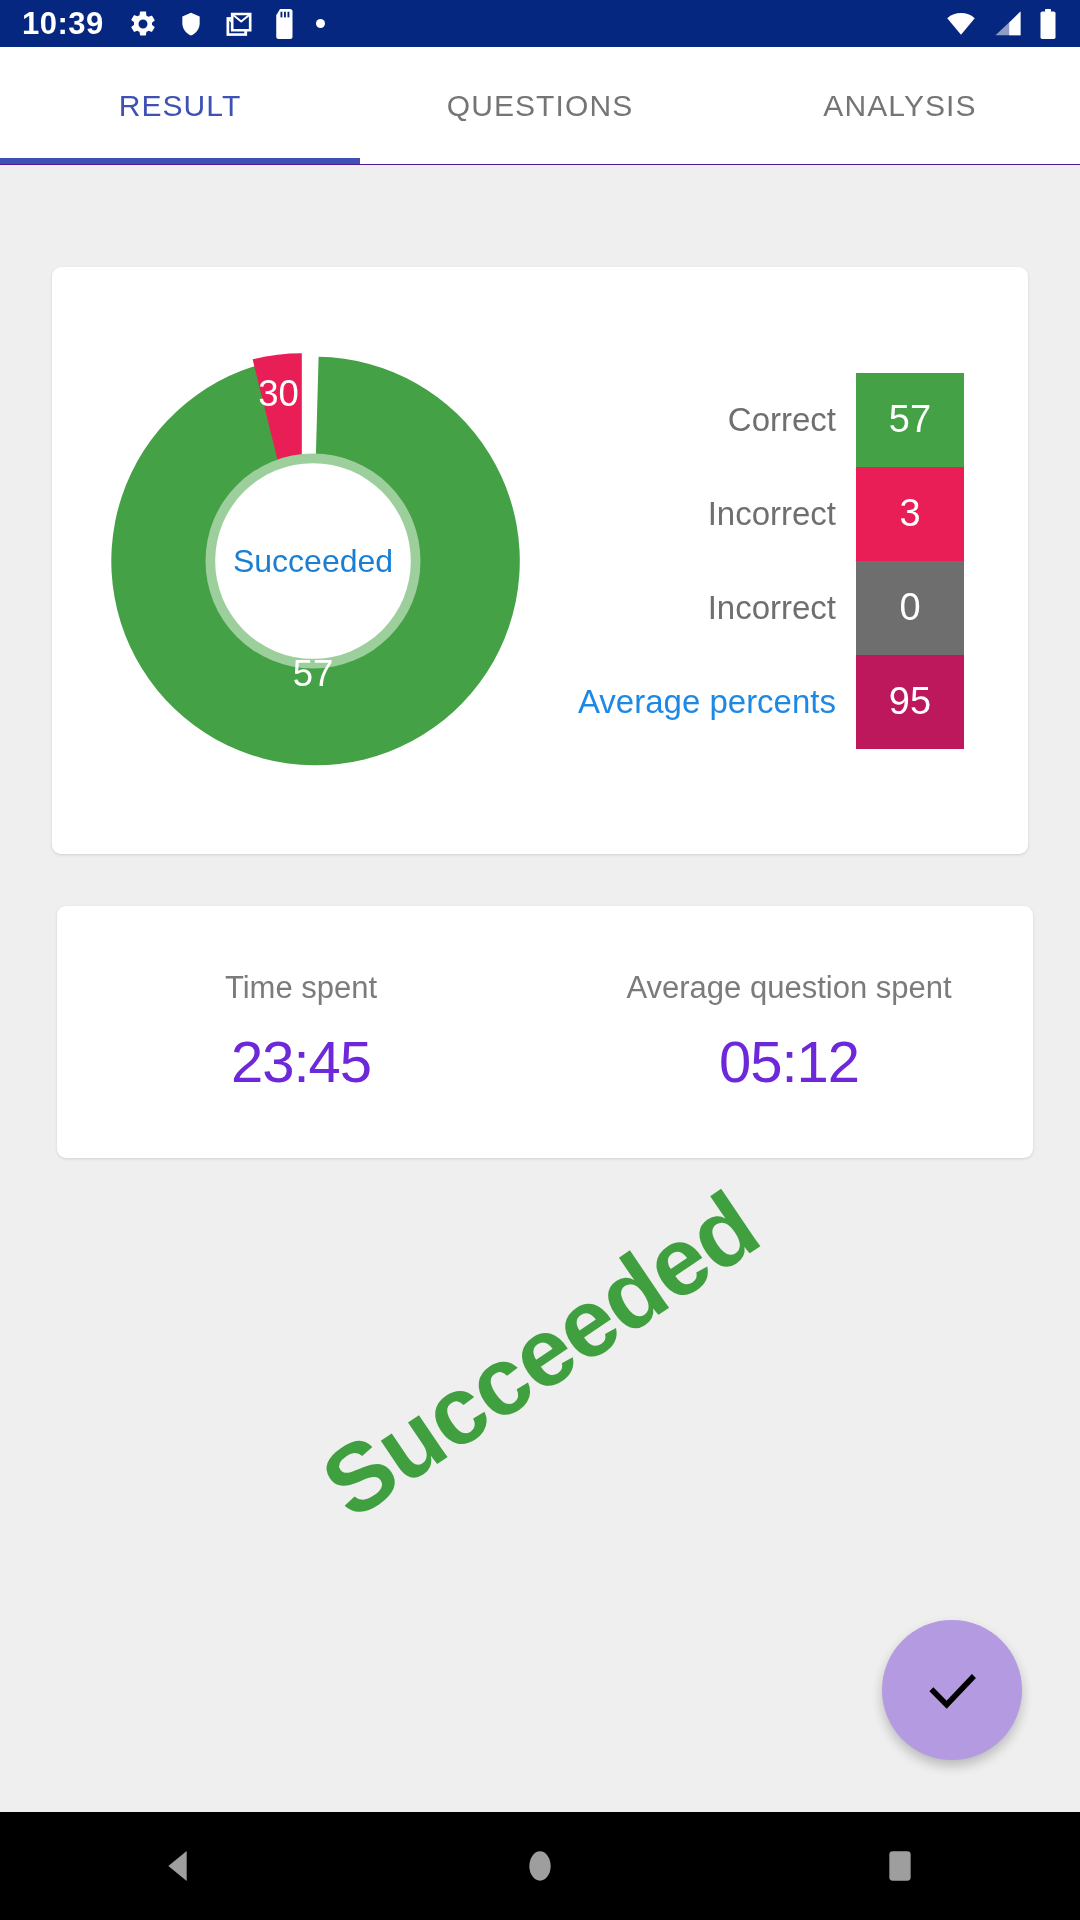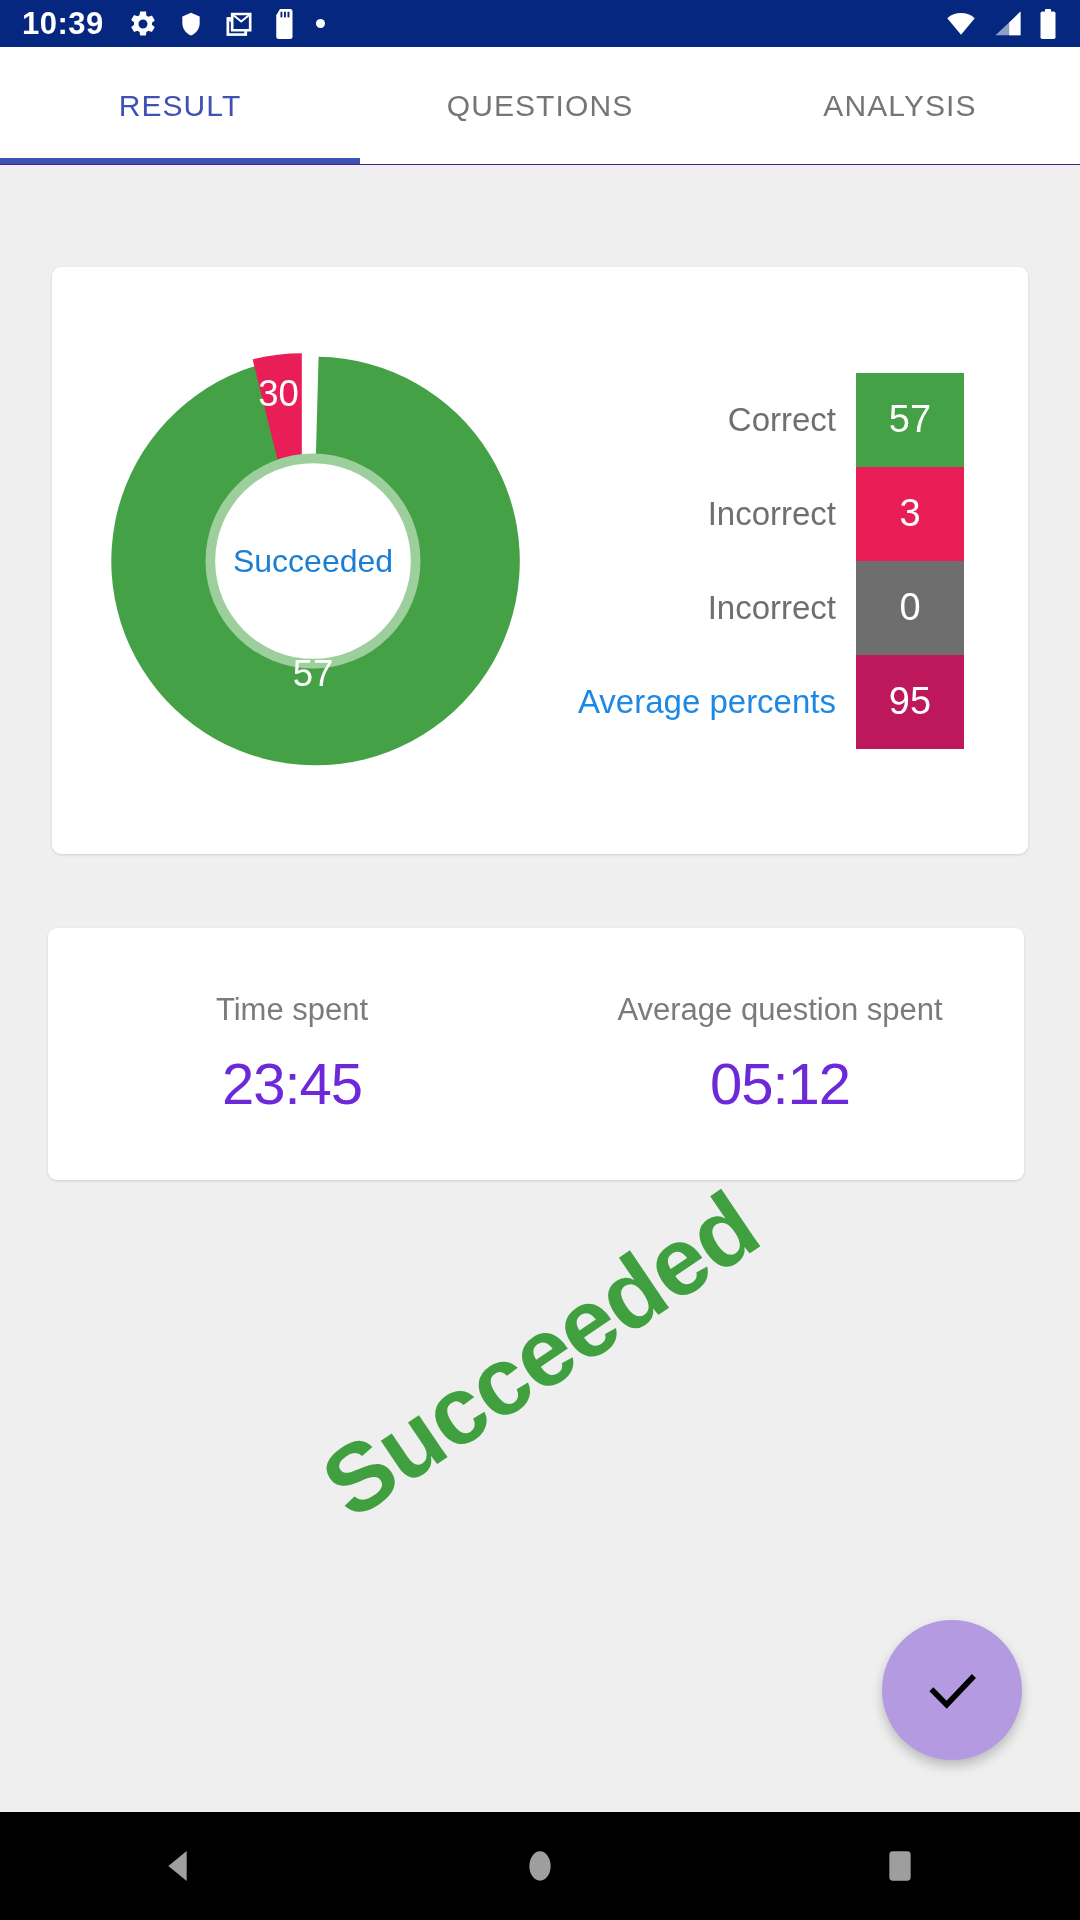--- a/index.html
+++ b/index.html
@@ -79,24 +79,23 @@
   }
   .legend-label.accent{ color:#1e88e5; }
   .legend-value{
     width:108px; height:94px; flex:0 0 auto;
     display:flex; align-items:center; justify-content:center;
     color:#fff; font-size:38px;
   }
 
   
   .time-card{
-    position:absolute; left:48px; top:906px;
+    position:absolute; left:57px; top:906px;
     width:976px; height:252px;
     display:flex;
-    margin-top:22px;
   }
   .time-col{
     flex:1; display:flex; flex-direction:column;
     align-items:center; justify-content:center;
   }
   .time-col-label{ font-size:31px; color:#7b7b7b; margin-bottom:22px; }
   .time-col-value{ font-size:58px; color:#6d28d9; letter-spacing:-1px; }
 
   
   .watermark{

